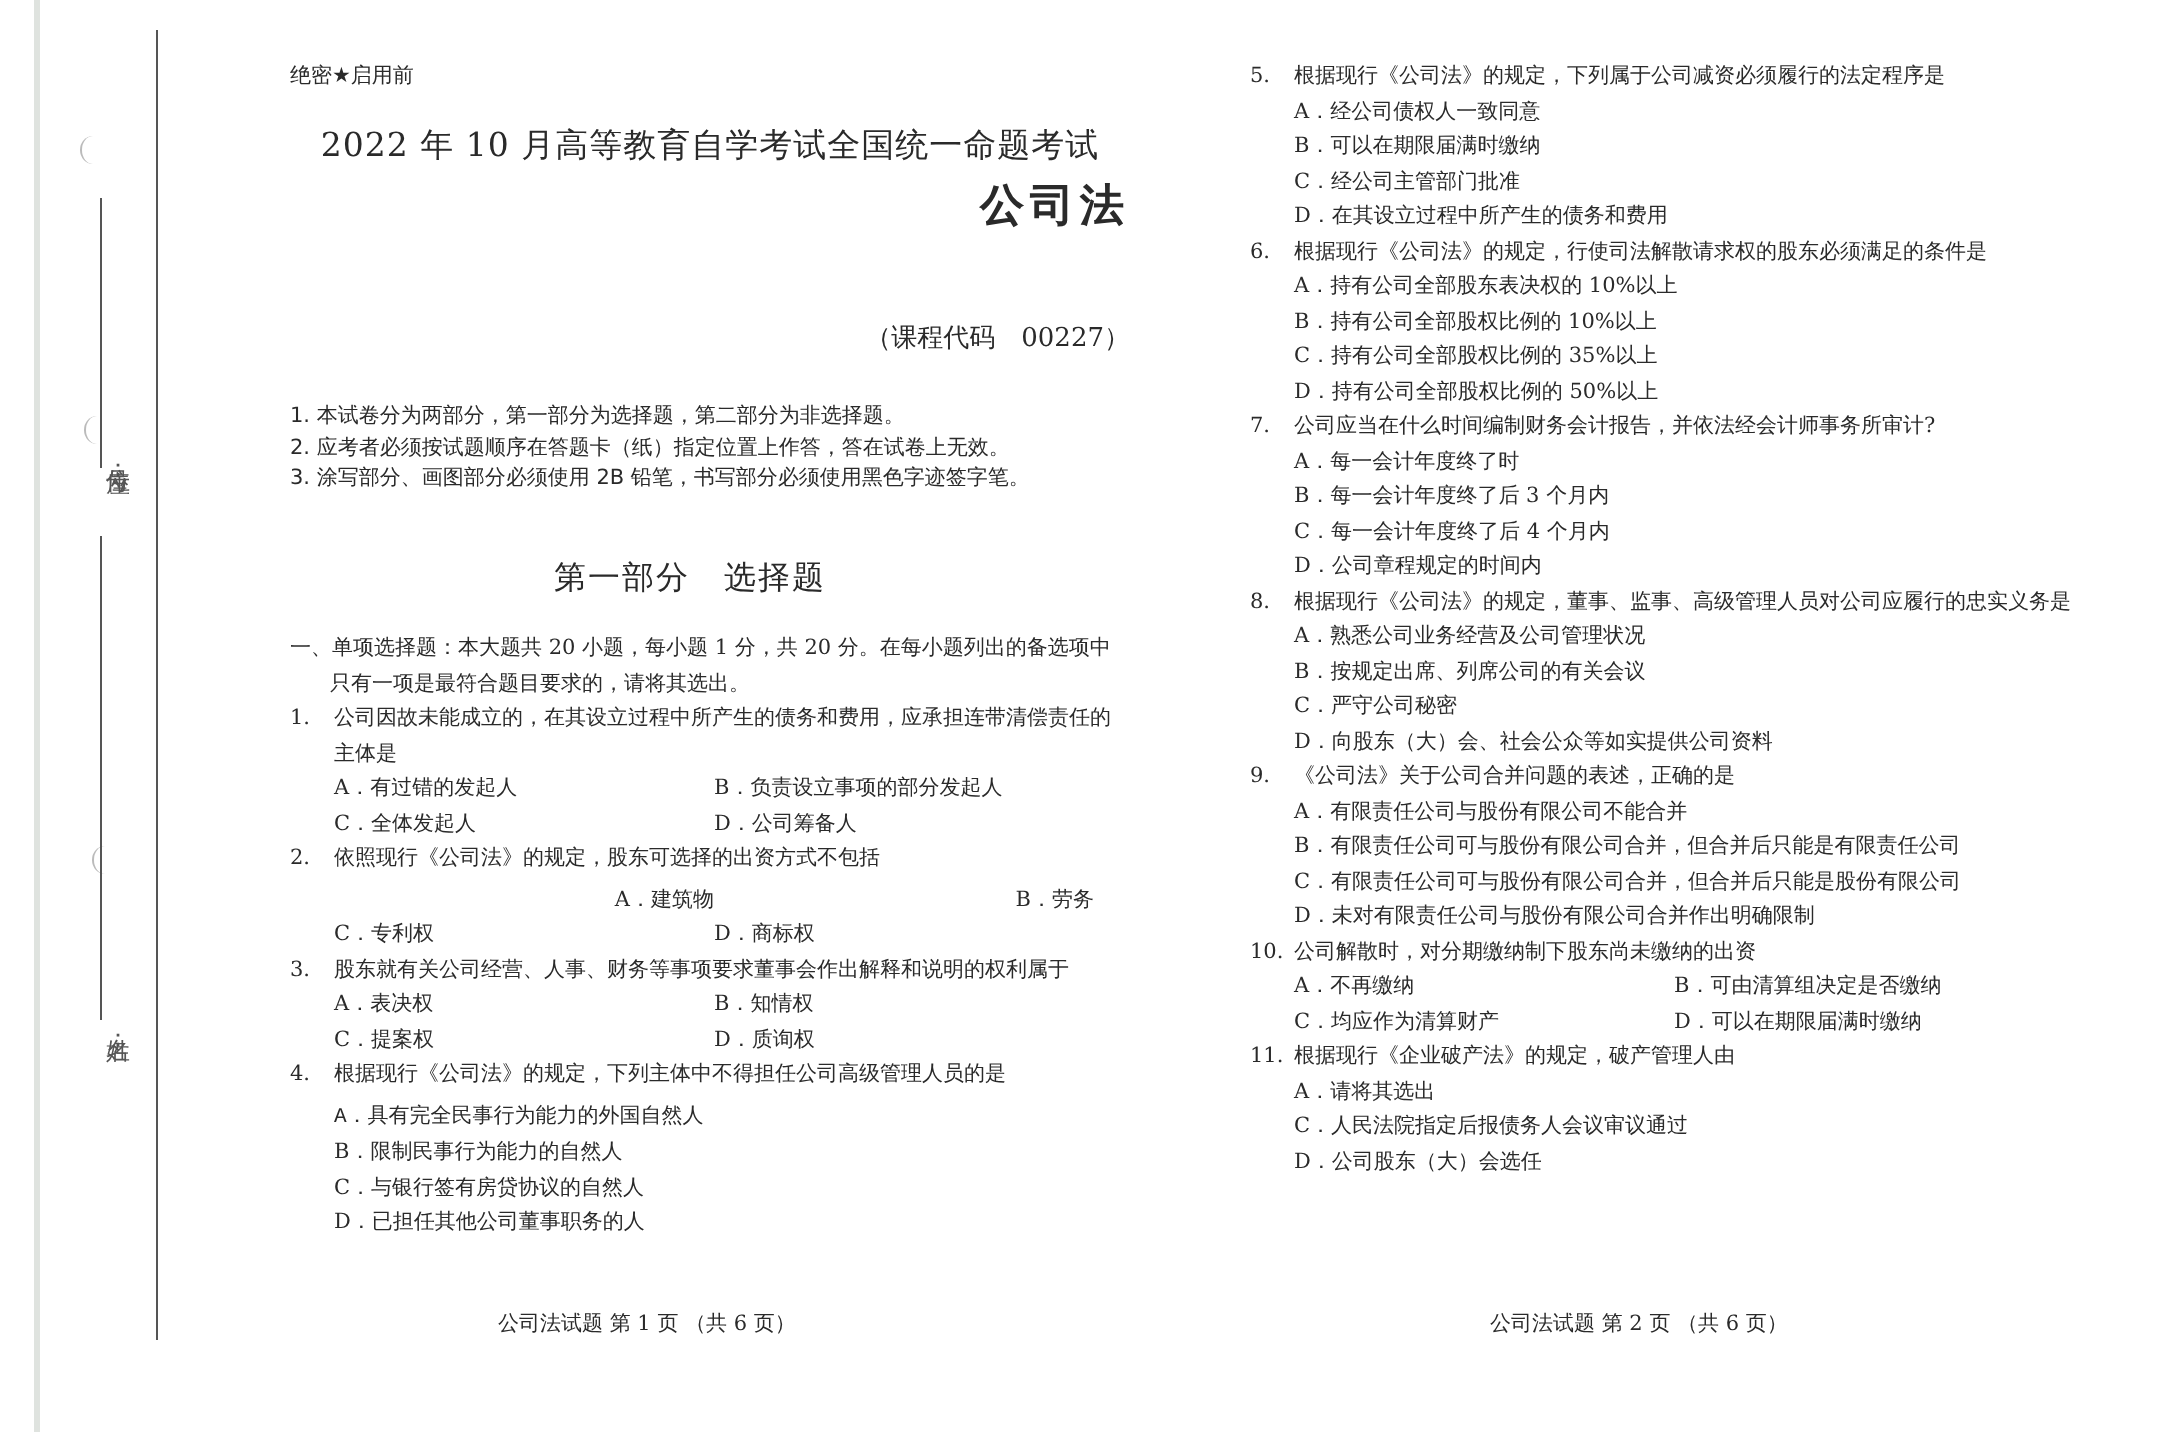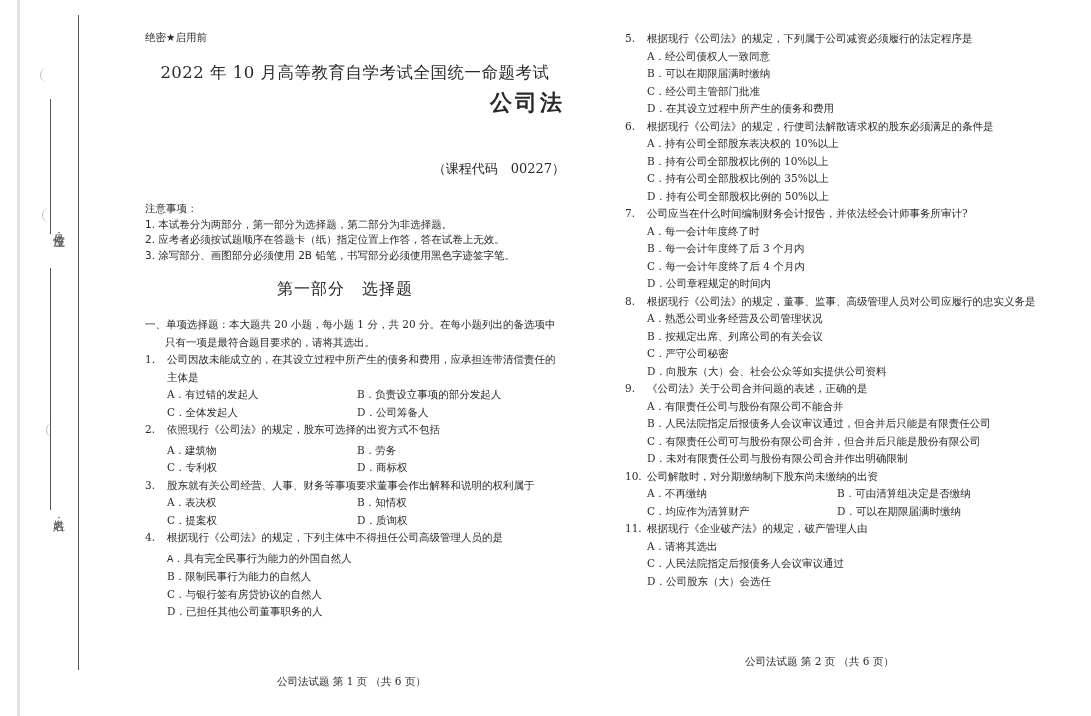--- a/index.html
+++ b/index.html
@@ -60,21 +60,20 @@
   <span>姓名：</span>
 </div>
 
 <div class="page left">
   <div class="secret">绝密★启用前</div>
   <div class="exam-title">2022 年 10 月高等教育自学考试全国统一命题考试</div>
   <div class="subject">公司法</div>
   <div class="code">（课程代码　00227）</div>
 
   <div class="notes">
-    <div>注意事项：</div>
     <div class="item">1.  本试卷分为两部分，第一部分为选择题，第二部分为非选择题。</div>
     <div class="item">2.  应考者必须按试题顺序在答题卡（纸）指定位置上作答，答在试卷上无效。</div>
     <div class="item">3.  涂写部分、画图部分必须使用 2B 铅笔，书写部分必须使用黑色字迹签字笔。</div>
   </div>
 
   <div class="part-title">第一部分　选择题</div>
 
   <div class="qblock" style="top:316px;">
     <div class="section-instr">一、单项选择题：本大题共 20 小题，每小题 1 分，共 20 分。在每小题列出的备选项中只有一项是最符合题目要求的，请将其选出。</div>
 
@@ -88,21 +87,21 @@
     </div>
     <div class="opts2">
       <span>C．全体发起人</span>
       <span>D．公司筹备人</span>
     </div>
 
     <div class="q">
       <span class="num">2.</span>
       <span class="stem">依照现行《公司法》的规定，股东可选择的出资方式不包括</span>
     </div>
-    <div class="opts2" style="margin-top:3px;">
+    <div class="opts2" style="margin-top:3px;text-align:right;">
       <span>A．建筑物</span>
       <span>B．劳务</span>
     </div>
     <div class="opts2">
       <span>C．专利权</span>
       <span>D．商标权</span>
     </div>
 
     <div class="q">
       <span class="num">3.</span>
@@ -120,21 +119,21 @@
     <div class="q">
       <span class="num">4.</span>
       <span class="stem">根据现行《公司法》的规定，下列主体中不得担任公司高级管理人员的是</span>
     </div>
     <div class="opt" style="margin-top:4px;font-family:Liberation Mono, monospace;">A．具有完全民事行为能力的外国自然人</div>
     <div class="opt">B．限制民事行为能力的自然人</div>
     <div class="opt">C．与银行签有房贷协议的自然人</div>
     <div class="opt">D．已担任其他公司董事职务的人</div>
   </div>
 
-  <div class="footer" style="left:132px;margin-top:20px;">公司法试题 第 1 页 （共 6 页）</div>
+  <div class="footer" style="left:104px;">公司法试题 第 1 页 （共 6 页）</div>
 </div>
 
 <div class="page right">
   <div class="qblock" style="top:30px;">
 
     <div class="q">
       <span class="num">5.</span>
       <span class="stem">根据现行《公司法》的规定，下列属于公司减资必须履行的法定程序是</span>
     </div>
     <div class="opt">A．经公司债权人一致同意</div>
@@ -167,21 +166,21 @@
     <div class="opt">A．熟悉公司业务经营及公司管理状况</div>
     <div class="opt">B．按规定出席、列席公司的有关会议</div>
     <div class="opt">C．严守公司秘密</div>
     <div class="opt">D．向股东（大）会、社会公众等如实提供公司资料</div>
 
     <div class="q">
       <span class="num">9.</span>
       <span class="stem">《公司法》关于公司合并问题的表述，正确的是</span>
     </div>
     <div class="opt">A．有限责任公司与股份有限公司不能合并</div>
-    <div class="opt">B．人民法院指定后报债务人会议审议通过，但合并后只能是有限责任公司</div>
+    <div class="opt">B．有限责任公司可与股份有限公司合并，但合并后只能是有限责任公司</div>
     <div class="opt">C．有限责任公司可与股份有限公司合并，但合并后只能是股份有限公司</div>
     <div class="opt">D．未对有限责任公司与股份有限公司合并作出明确限制</div>
 
     <div class="q">
       <span class="num">10.</span>
       <span class="stem">公司解散时，对分期缴纳制下股东尚未缴纳的出资</span>
     </div>
     <div class="opts2">
       <span>A．不再缴纳</span>
       <span>B．可由清算组决定是否缴纳</span>

